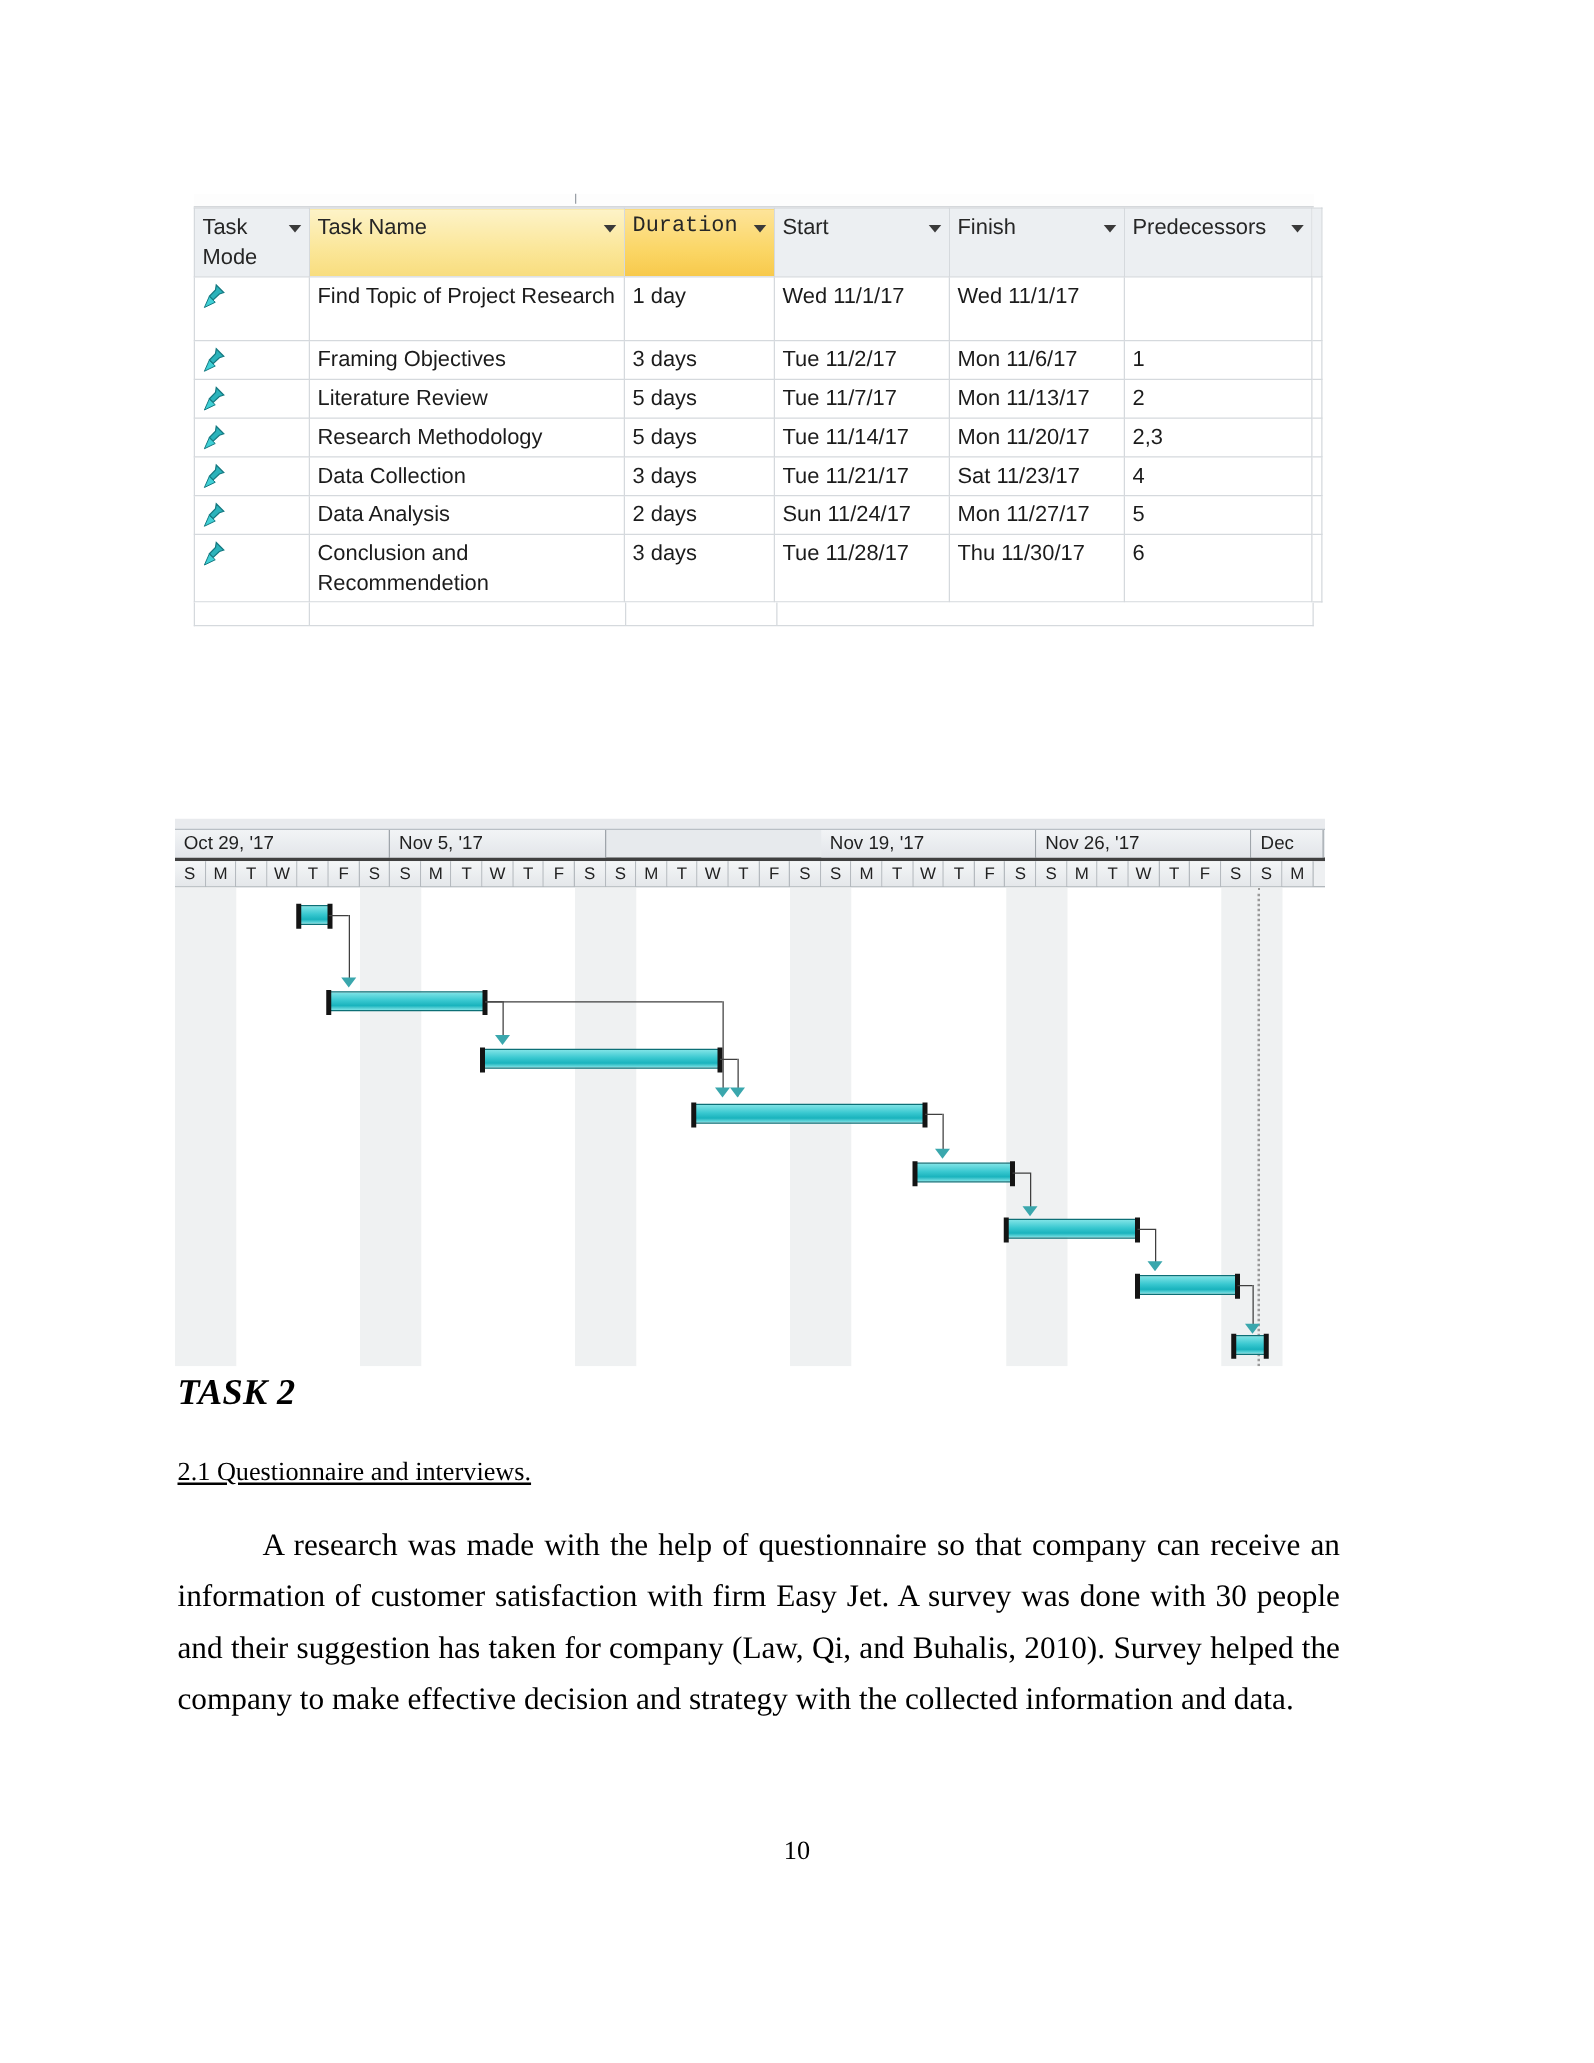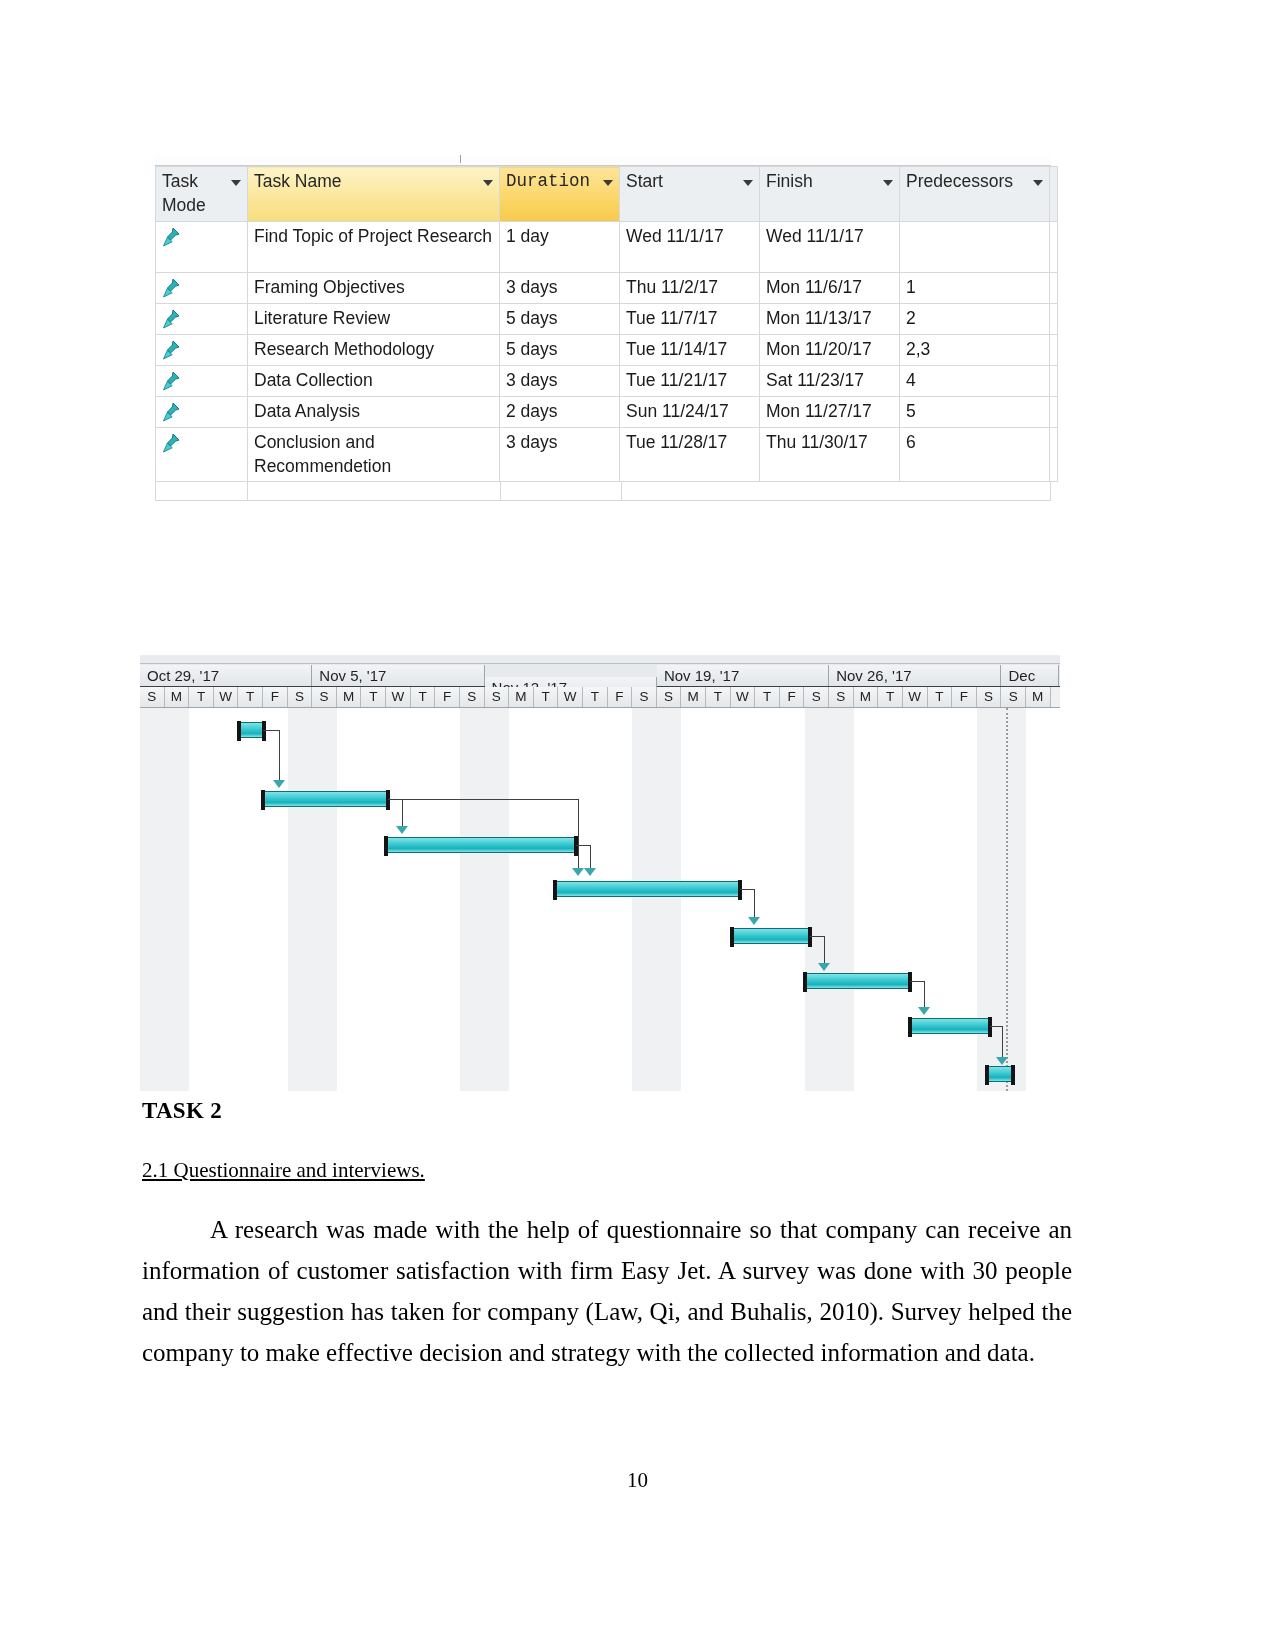--- a/index.html
+++ b/index.html
@@ -117,23 +117,22 @@
   }
   .gantt-topstrip {
     height: 8px;
     background: #e9ebee;
     border-bottom: 1px solid #b9bfc5;
   }
   .gantt-header { position: relative; }
   .weeks-row {
     display: flex;
     height: 22px;
-    border-bottom: 1px solid #404040;
+    border-bottom: 3px solid #404040;
     background: #e7eaed;
-    align-items: center;
   }
   .week-cell {
     border-right: 1px solid #9fa5ab;
     font-size: 15px;
     color: #1f1f1f;
     line-height: 21px;
     padding-left: 7px;
     box-sizing: border-box;
     white-space: nowrap;
     overflow: hidden;
@@ -212,24 +211,25 @@
   
   .doc {
     position: absolute;
     left: 142px;
     top: 1098px;
     width: 930px;
     font-family: "Liberation Serif", serif;
     color: #000;
   }
   .doc h1 {
-    font-size: 23px;
+    font-size: 29px;
     font-weight: bold;
     margin: 0 0 34px 0;
     letter-spacing: .3px;
+    font-style: italic;
   }
   .doc .subhead {
     font-size: 21px;
     text-decoration: underline;
     margin: 0 0 26px 0;
   }
   .doc p {
     font-size: 25px;
     line-height: 41px;
     text-align: justify;
@@ -314,21 +314,21 @@
         <td class="mode-cell">
           <span class="pin-icon">
             <svg viewBox="0 0 20 22" width="20" height="22" aria-hidden="true">
               <path d="M11 2 L17 8 L13.5 9.2 L8.5 14 L5.5 11 L10.4 6 Z" fill="#2bb3bb" stroke="#157981" stroke-width="1"></path>
               <path d="M5.4 11.2 L1.5 20 L10.2 15.8 Z" fill="#3fd0d6" stroke="#157981" stroke-width=".8"></path>
             </svg>
           </span>
         </td>
         <td>Framing Objectives</td>
         <td>3 days</td>
-        <td>Thu 11/2/17</td>
+        <td>Tue 11/2/17</td>
         <td>Mon 11/6/17</td>
         <td>1</td>
         <td></td>
       </tr>
 
       <tr class="r-short">
         <td class="mode-cell">
           <span class="pin-icon">
             <svg viewBox="0 0 20 22" width="20" height="22" aria-hidden="true">
               <path d="M11 2 L17 8 L13.5 9.2 L8.5 14 L5.5 11 L10.4 6 Z" fill="#2bb3bb" stroke="#157981" stroke-width="1"></path>

